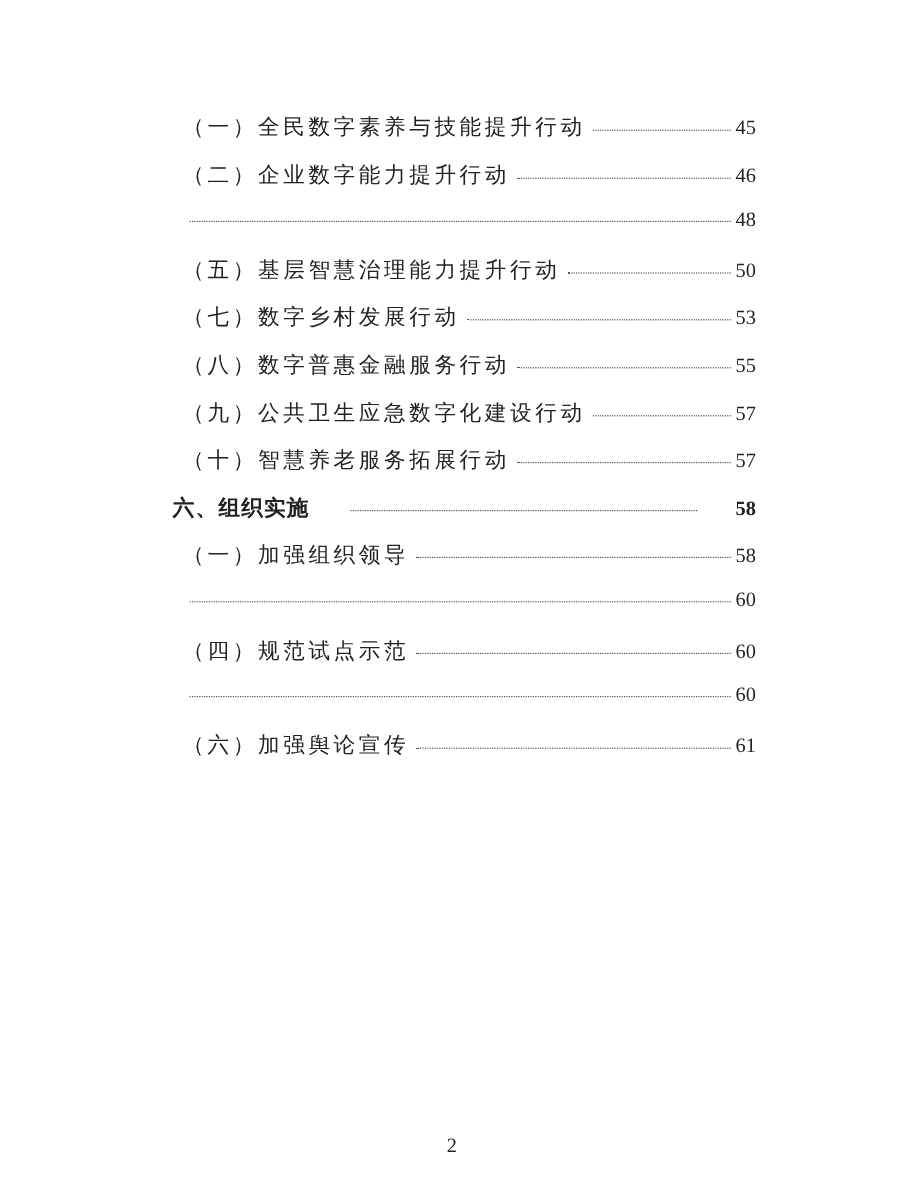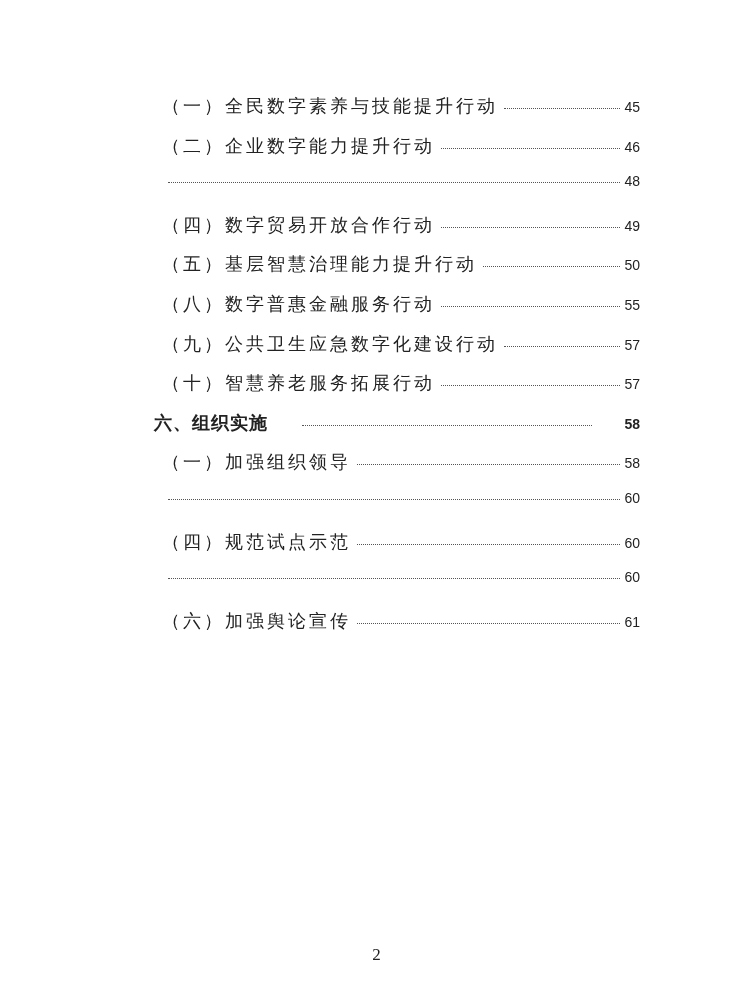--- a/index.html
+++ b/index.html
@@ -1,24 +1,24 @@
 <!DOCTYPE html>
 <html><head>
   <meta charset="utf-8">
   <style>
     html, body { margin: 0; padding: 0; background: #ffffff; }
     body { width: 753px; height: 1000px; position: relative; overflow: hidden;
       font-family: "DejaVu Serif", "Liberation Serif", serif; color: #222; }
-    .toc { position: absolute; left: 162px; top: 94px; width: 478px; }
+    .toc { position: absolute; left: 152px; top: 94px; width: 478px; }
     .row { display: flex; align-items: baseline; height: 39.6px; font-size: 18px; white-space: nowrap; }
     .row.l1 { margin-left: -8px; width: 486px; font-weight: bold; gap: 28px; }
     .title { letter-spacing: 3px; }
     .row.l1 .title { letter-spacing: 1px; }
     .dots { flex: 1; border-bottom: 1.5px dotted #555; margin: 0 4px 0 6px; position: relative; top: -3px; }
-    .page { font-family: Liberation Sans, sans-serif; font-size: 14px; text-align: center; }
+    .page { font-family: Liberation Serif, serif; font-size: 17px; text-align: center; }
     .pagenum { position: absolute; left: 0; right: 0; top: 945px; text-align: center;
       font-family: "Liberation Serif", serif; font-size: 17px; }
   </style>
 </head>
 <body>
 
 <div class="toc">
   <div class="row">
       <span class="title">（一）全民数字素养与技能提升行动</span>
       <span class="dots"></span>
@@ -27,28 +27,28 @@
   <div class="row">
       <span class="title">（二）企业数字能力提升行动</span>
       <span class="dots"></span>
       <span class="page">46</span>
     </div>
   <div class="row">
       <span class="dots"></span>
       <span class="page">48</span>
     </div>
   <div class="row">
-      <span class="title">（四）数字贸易开放合作行动</span>
-      <span class="dots"></span>
-      <span class="page">49</span>
-    </div>
-  <div class="row">
       <span class="title">（五）基层智慧治理能力提升行动</span>
       <span class="dots"></span>
       <span class="page">50</span>
+    </div>
+  <div class="row">
+      <span class="title">（七）数字乡村发展行动</span>
+      <span class="dots"></span>
+      <span class="page">53</span>
     </div>
   <div class="row">
       <span class="title">（八）数字普惠金融服务行动</span>
       <span class="dots"></span>
       <span class="page">55</span>
     </div>
   <div class="row">
       <span class="title">（九）公共卫生应急数字化建设行动</span>
       <span class="dots"></span>
       <span class="page">57</span>

